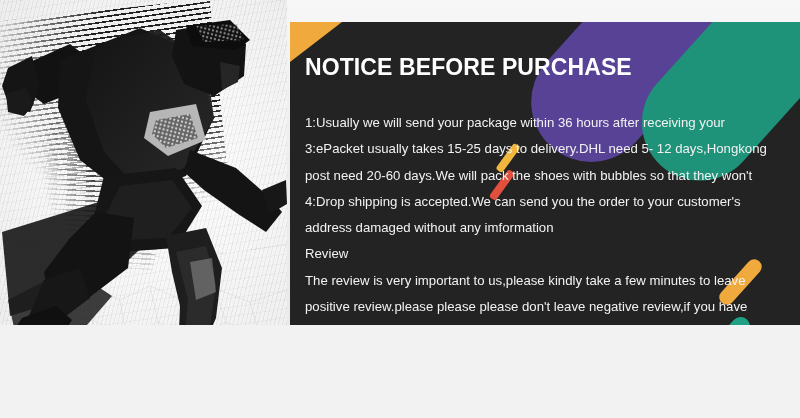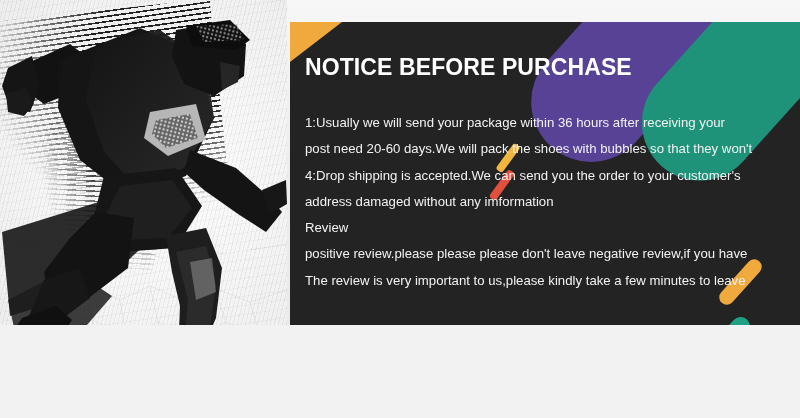--- a/index.html
+++ b/index.html
@@ -199,25 +199,26 @@
     <div class="stripe" id="stripe-yellow"></div>
     <div class="stripe" id="stripe-red"></div>
     <div class="capsule" id="cap-yellow-right"></div>
     <div class="capsule" id="cap-green-right"></div>
 
     <div class="content">
       <div id="title">NOTICE BEFORE PURCHASE</div>
 
       <div id="body-text">
         <p>1:Usually we will send your package within 36 hours after receiving your</p>
+        <p>3:ePacket usually takes 15-25 days to delivery.DHL need 5- 12 days,Hongkong</p>
         <p>post need 20-60 days.We will pack the shoes with bubbles so that they won't</p>
         <p>4:Drop shipping is accepted.We can send you the order to your customer's</p>
         <p>address damaged without any imformation</p>
         <p>Review</p>
+        <p>The review is very important to us,please kindly take a few minutes to leave</p>
         <p>positive review.please please please don't leave negative review,if you have</p>
-        <p>The review is very important to us,please kindly take a few minutes to leave</p>
 
       </div>
     </div>
   </div>
 
   <div id="bottom-strip"></div>
 </div>
 
 </body></html>

